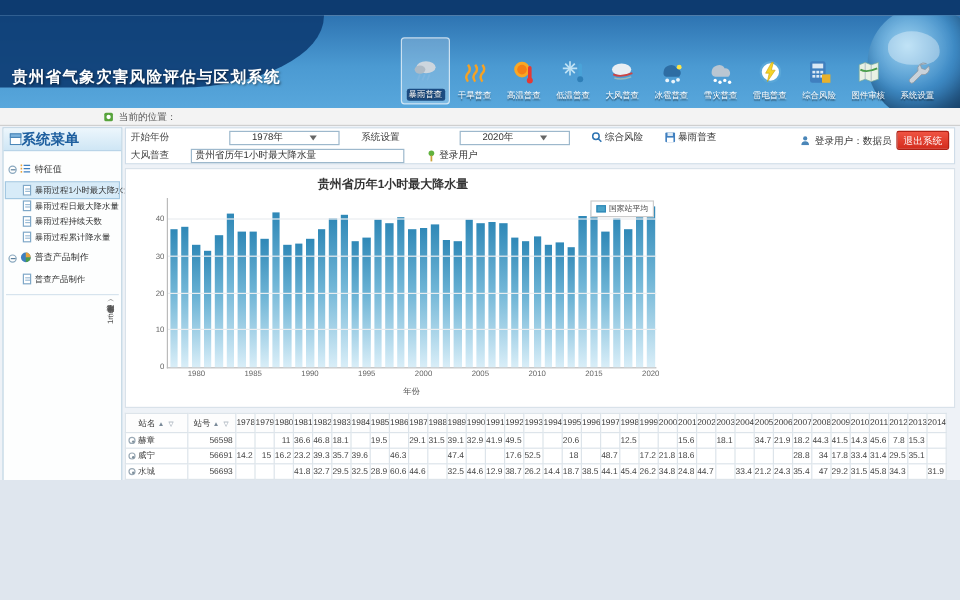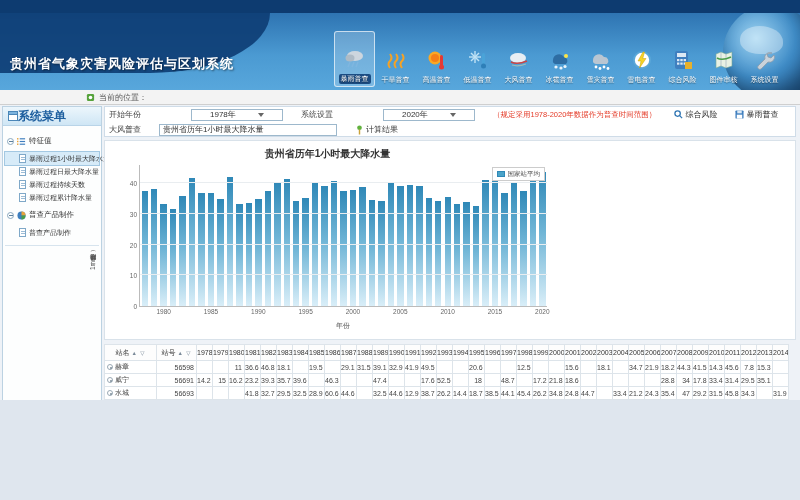--- a/index.html
+++ b/index.html
@@ -340,21 +340,20 @@
         <span class="flabel">开始年份</span>
         <div class="fselect">
           <span class="sel-text">1978年</span>
           <span class="arrow"></span>
         </div>
         <span class="flabel">系统设置</span>
         <div class="fselect">
           <span class="sel-text">2020年</span>
           <span class="arrow"></span>
         </div>
-        <span class="notice">（规定采用1978-2020年数据作为普查时间范围）</span>
         <div class="linkbtn">
           <svg width="9" height="9" viewBox="0 0 10 10">
             <circle cx="4" cy="4" r="3" fill="none" stroke="#2e74b2" stroke-width="1.4"></circle>
             <line x1="6.3" y1="6.3" x2="9" y2="9" stroke="#2e74b2" stroke-width="1.4"></line>
           </svg>
           <span>综合风险</span>
         </div>
         <div class="linkbtn">
           <svg width="9" height="9" viewBox="0 0 10 10">
             <rect x="0.5" y="0.5" width="9" height="9" rx="1" fill="#3f7fbf"></rect>
@@ -365,22 +364,30 @@
         </div>
       </div>
       <div class="frow">
         <span class="flabel">大风普查</span>
         <input class="ftitle-input" value="贵州省历年1小时最大降水量" style="">
         <div class="linkbtn">
           <svg width="9" height="10" viewBox="0 0 10 11">
             <circle cx="5" cy="3" r="2.6" fill="#61b23e"></circle>
             <rect x="4.2" y="5" width="1.6" height="5.5" fill="#caa23a"></rect>
           </svg>
-          <span>计算结果</span>
-        </div>
+          <span>登录用户</span>
+        </div>
+      </div>
+      <div class="loginbox">
+        <svg width="8" height="8" viewBox="0 0 10 10">
+          <circle cx="5" cy="3" r="2.2" fill="#4a86b8"></circle>
+            <path d="M1 10 a4 4 0 0 1 8 0 Z" fill="#4a86b8"></path>
+        </svg>
+        <span class="login-text">登录用户：数据员</span>
+        <span class="logout-btn">退出系统</span>
       </div>
     </div>
 
     <div class="chartpanel">
       <div class="chart-title">贵州省历年1小时最大降水量</div>
       <div class="plotwrap">
         <div class="ylabel">1小时降水量（mm）</div>
         <div class="plot" id="plot">
           <div class="legend">
             <span class="sw"></span>

